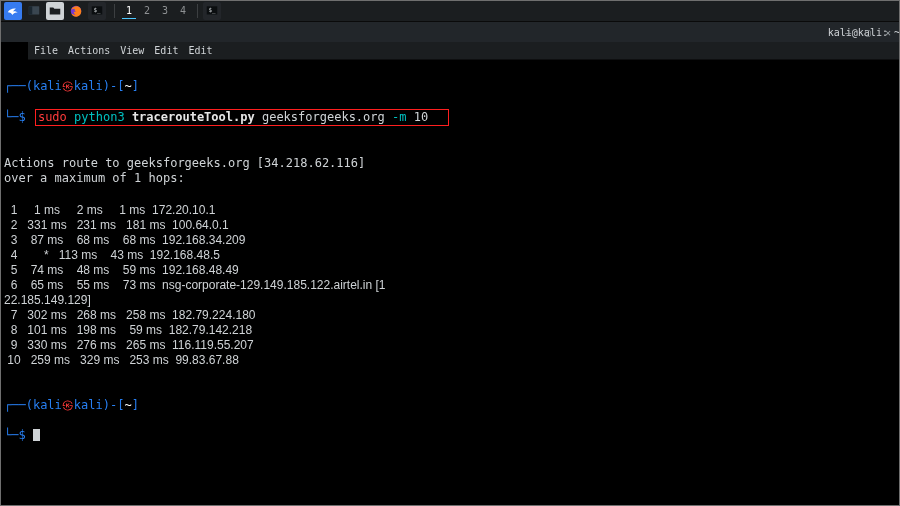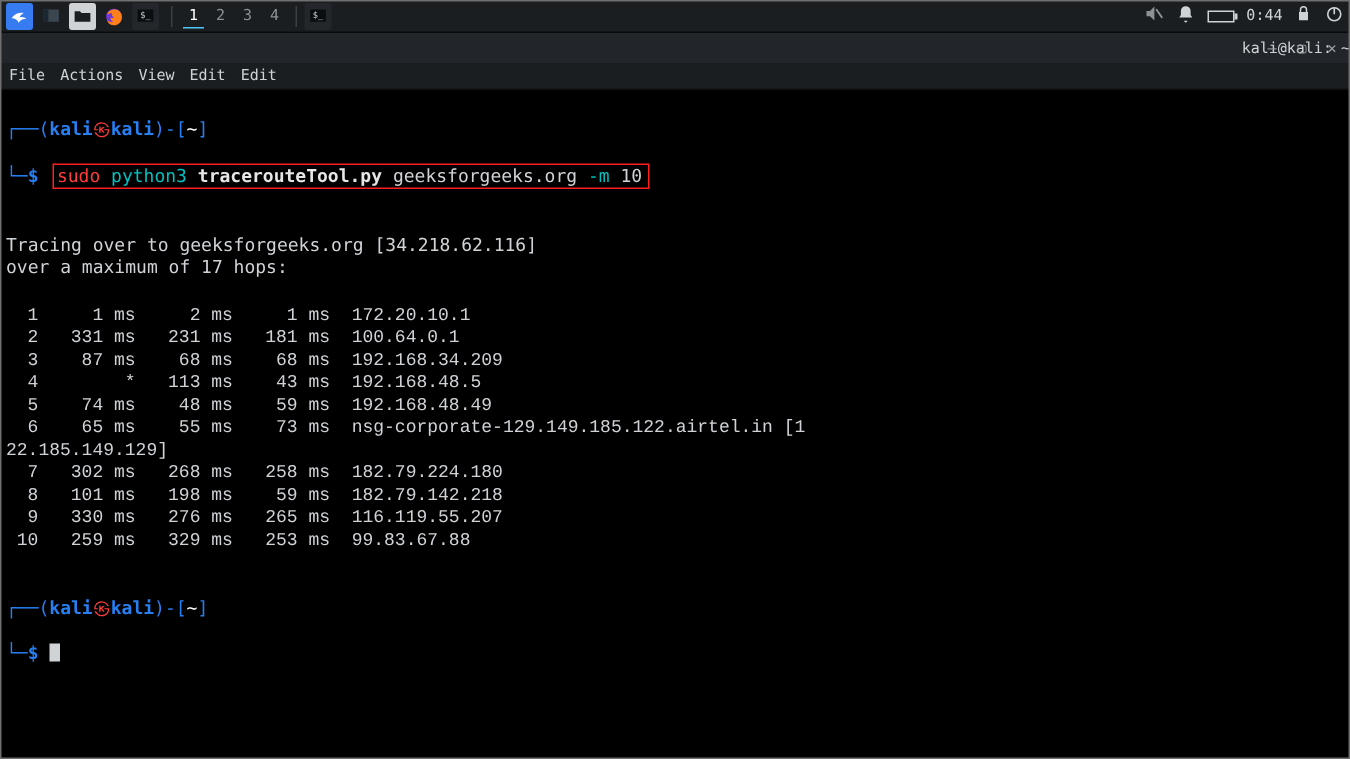--- a/index.html
+++ b/index.html
@@ -85,49 +85,50 @@
   
   .menubar {
     height: 18px;
     background: #1b1e20;
     color: #cfd3d6;
     display: flex; align-items: center;
     padding-left: 6px;
     font-size: 10px;
     gap: 10px;
     border-bottom: 1px solid #0e0f10;
+    margin-left: 28px;
   }
 
   
   .term {
     padding: 4px 4px 4px 4px;
     color: #cfd3d6;
     font-size: 12px;
     line-height: 1.25;
     white-space: pre;
   }
 
   .prompt-line { display: block; }
 
   .c-seg  { color:#277ff2; }   
-  .c-user { color:#277ff2; font-weight: bold; }
+  .c-user { color:#277ff2; font-weight: normal; }
   .c-path { color:#ffffff; }
   .c-red  { color:#ff3b3b; }
   .c-cyan { color:#00c0c0; }
   .c-white{ color:#e6e6e6; font-weight: bold; }
 
   .cmd-box {
     display:inline-block;
     border: 1.5px solid #ff1f1f;
-    padding: 0px 4px 0px 2px;
+    padding: 0px 20px 0px 2px;
     margin-left: 2px;
   }
 
   .hops { margin-top: 2px; }
-  pre { font-family: Liberation Mono, monospace; }
+  pre { font-family: Liberation Sans, sans-serif; }
 
   .cursor {
     display:inline-block;
     width: 7px; height: 12px;
     background: #cfd3d6;
     vertical-align: -2px;
   }
 
   .frame-border {
     position:absolute; inset:0;
@@ -173,46 +174,20 @@
   <div class="task-ws">3</div>
   <div class="task-ws">4</div>
   <div class="task-sep"></div>
   <div class="task-btn" style="background:#23262a">
     <svg viewBox="0 0 24 24">
         <rect x="3" y="4" width="18" height="14" fill="#0b0e10"></rect>
         <text x="6" y="14" font-size="10" fill="#cfd3d6">$_</text>
       </svg>
   </div>
 
-  <div class="task-right">
-    <span class="ico">
-      <svg width="14" height="14" viewBox="0 0 24 24">
-          <path fill="#8e9193" d="M4 9v6h4l5 5V4L8 9H4z"></path>
-          <line x1="15" y1="7" x2="22" y2="17" stroke="#8e9193" stroke-width="2"></line>
-        </svg>
-    </span>
-    <span class="ico">
-      <svg width="13" height="13" viewBox="0 0 24 24">
-          <path fill="#cfd3d6" d="M12 2a6 6 0 0 0-6 6v5l-2 3h16l-2-3V8a6 6 0 0 0-6-6zM10 20a2 2 0 0 0 4 0h-4z"></path>
-        </svg>
-    </span>
-    <span class="batt"><span class="batt-lvl"></span></span>
-    <span class="clock">0:44</span>
-    <span class="ico">
-      <svg width="12" height="12" viewBox="0 0 24 24">
-          <path fill="#cfd3d6" d="M7 10V7a5 5 0 0 1 10 0v3h1v11H6V10h1zm2 0h6V7a3 3 0 1 0-6 0v3z"></path>
-        </svg>
-    </span>
-    <span class="ico">
-      <svg width="13" height="13" viewBox="0 0 24 24">
-          <circle cx="12" cy="12" r="8" fill="none" stroke="#cfd3d6" stroke-width="2"></circle>
-          <line x1="12" y1="3" x2="12" y2="12" stroke="#cfd3d6" stroke-width="2"></line>
-        </svg>
-    </span>
-  </div>
 </div>
 
 <div class="win-title">
   <span>kali@kali: ~</span>
   <div class="win-ctrl">
     <span>―</span>
     <span>▢</span>
     <span>✕</span>
   </div>
 </div>
@@ -222,22 +197,22 @@
   <span>Actions</span>
   <span>View</span>
   <span>Edit</span>
   <span>Edit</span>
 </div>
 
 <div class="term">
 <span class="prompt-line"><span class="c-seg">┌──(</span><span class="c-user">kali</span><span class="c-red">㉿</span><span class="c-user">kali</span><span class="c-seg">)-[</span><span class="c-path">~</span><span class="c-seg">]</span></span>
 <span class="prompt-line"><span class="c-seg">└─</span><span class="c-user">$</span> <span class="cmd-box"><span class="c-red">sudo</span> <span class="c-cyan">python3</span> <span class="c-white">tracerouteTool.py</span> <span>geeksforgeeks.org</span> <span class="c-cyan">-m</span> <span>10</span></span></span>
 
-<span>Tracing over to geeksforgeeks.org [34.218.62.116]</span>
-<span>over a maximum of 17 hops:</span>
+<span>Actions route to geeksforgeeks.org [34.218.62.116]</span>
+<span>over a maximum of 1 hops:</span>
 
 <pre id="hops" class="hops">  1     1 ms     2 ms     1 ms  172.20.10.1
   2   331 ms   231 ms   181 ms  100.64.0.1
   3    87 ms    68 ms    68 ms  192.168.34.209
   4        *   113 ms    43 ms  192.168.48.5
   5    74 ms    48 ms    59 ms  192.168.48.49
   6    65 ms    55 ms    73 ms  nsg-corporate-129.149.185.122.airtel.in [1
 22.185.149.129]
   7   302 ms   268 ms   258 ms  182.79.224.180
   8   101 ms   198 ms    59 ms  182.79.142.218

